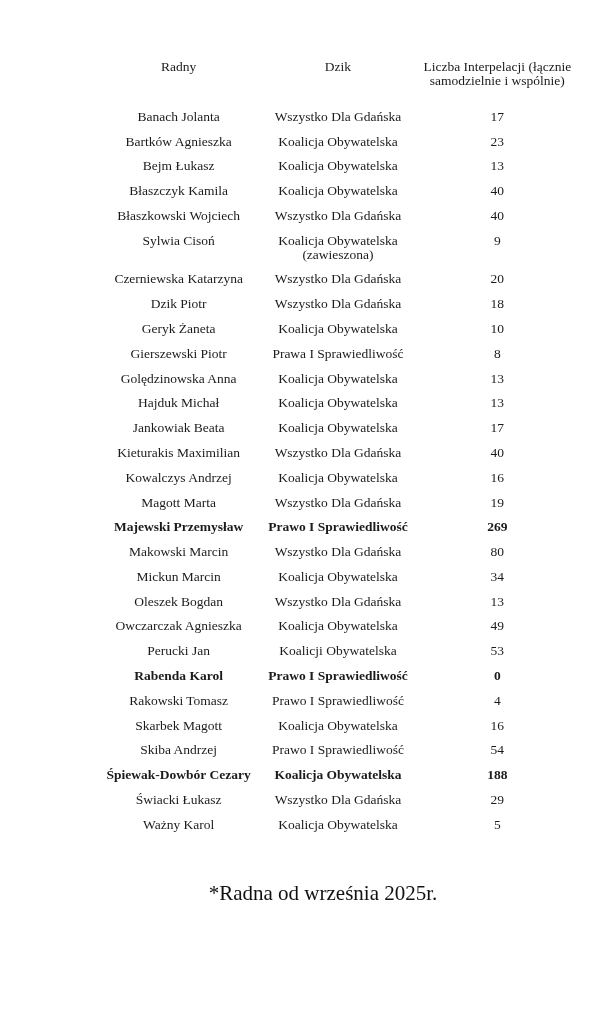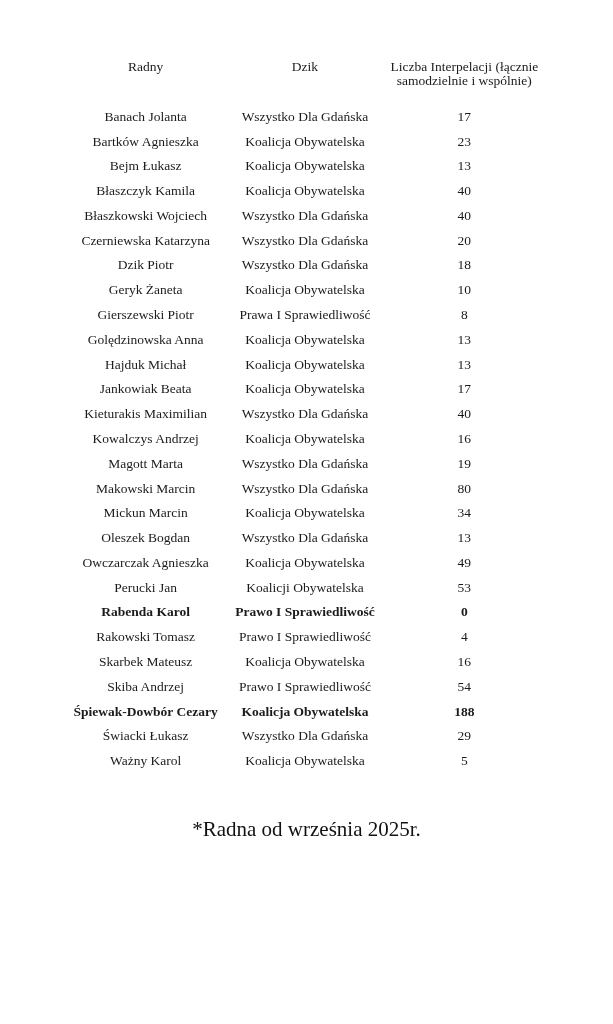--- a/index.html
+++ b/index.html
@@ -12,20 +12,21 @@
     background: #ffffff;
     font-family: "Liberation Serif", serif;
     color: #1b1b1b;
     overflow: hidden;
   }
   .page {
     width: 613px;
     height: 1024px;
     box-sizing: border-box;
     padding-top: 55px;
+    padding-left: 33px;
   }
   table.interp-table {
     border-collapse: collapse;
     table-layout: fixed;
     width: 478px;
     margin-left: 66px;
   }
   .interp-table col { width: 159px; }
   .interp-table th,
   .interp-table td {
@@ -92,20 +93,25 @@
           <td>Błaszczyk Kamila</td>
           <td><span class="club-main">Koalicja Obywatelska</span></td>
           <td>40</td>
         </tr>
         <tr>
           <td>Błaszkowski Wojciech</td>
           <td><span class="club-main">Wszystko Dla Gdańska</span></td>
           <td>40</td>
         </tr>
         <tr>
+          <td>Sylwia Cisoń</td>
+          <td><span class="club-main">Koalicja Obywatelska</span><span class="club-note">(zawieszona)</span></td>
+          <td>9</td>
+        </tr>
+        <tr>
           <td>Czerniewska Katarzyna</td>
           <td><span class="club-main">Wszystko Dla Gdańska</span></td>
           <td>20</td>
         </tr>
         <tr>
           <td>Dzik Piotr</td>
           <td><span class="club-main">Wszystko Dla Gdańska</span></td>
           <td>18</td>
         </tr>
         <tr>
@@ -141,20 +147,25 @@
         <tr>
           <td>Kowalczys Andrzej</td>
           <td><span class="club-main">Koalicja Obywatelska</span></td>
           <td>16</td>
         </tr>
         <tr>
           <td>Magott Marta</td>
           <td><span class="club-main">Wszystko Dla Gdańska</span></td>
           <td>19</td>
         </tr>
+        <tr class="bold">
+          <td>Majewski Przemysław</td>
+          <td><span class="club-main">Prawo I Sprawiedliwość</span></td>
+          <td>269</td>
+        </tr>
         <tr>
           <td>Makowski Marcin</td>
           <td><span class="club-main">Wszystko Dla Gdańska</span></td>
           <td>80</td>
         </tr>
         <tr>
           <td>Mickun Marcin</td>
           <td><span class="club-main">Koalicja Obywatelska</span></td>
           <td>34</td>
         </tr>
@@ -177,21 +188,21 @@
           <td>Rabenda Karol</td>
           <td><span class="club-main">Prawo I Sprawiedliwość</span></td>
           <td>0</td>
         </tr>
         <tr>
           <td>Rakowski Tomasz</td>
           <td><span class="club-main">Prawo I Sprawiedliwość</span></td>
           <td>4</td>
         </tr>
         <tr>
-          <td>Skarbek Mateusz</td>
+          <td>Skarbek Magott</td>
           <td><span class="club-main">Koalicja Obywatelska</span></td>
           <td>16</td>
         </tr>
         <tr>
           <td>Skiba Andrzej</td>
           <td><span class="club-main">Prawo I Sprawiedliwość</span></td>
           <td>54</td>
         </tr>
         <tr class="bold">
           <td>Śpiewak-Dowbór Cezary</td>

